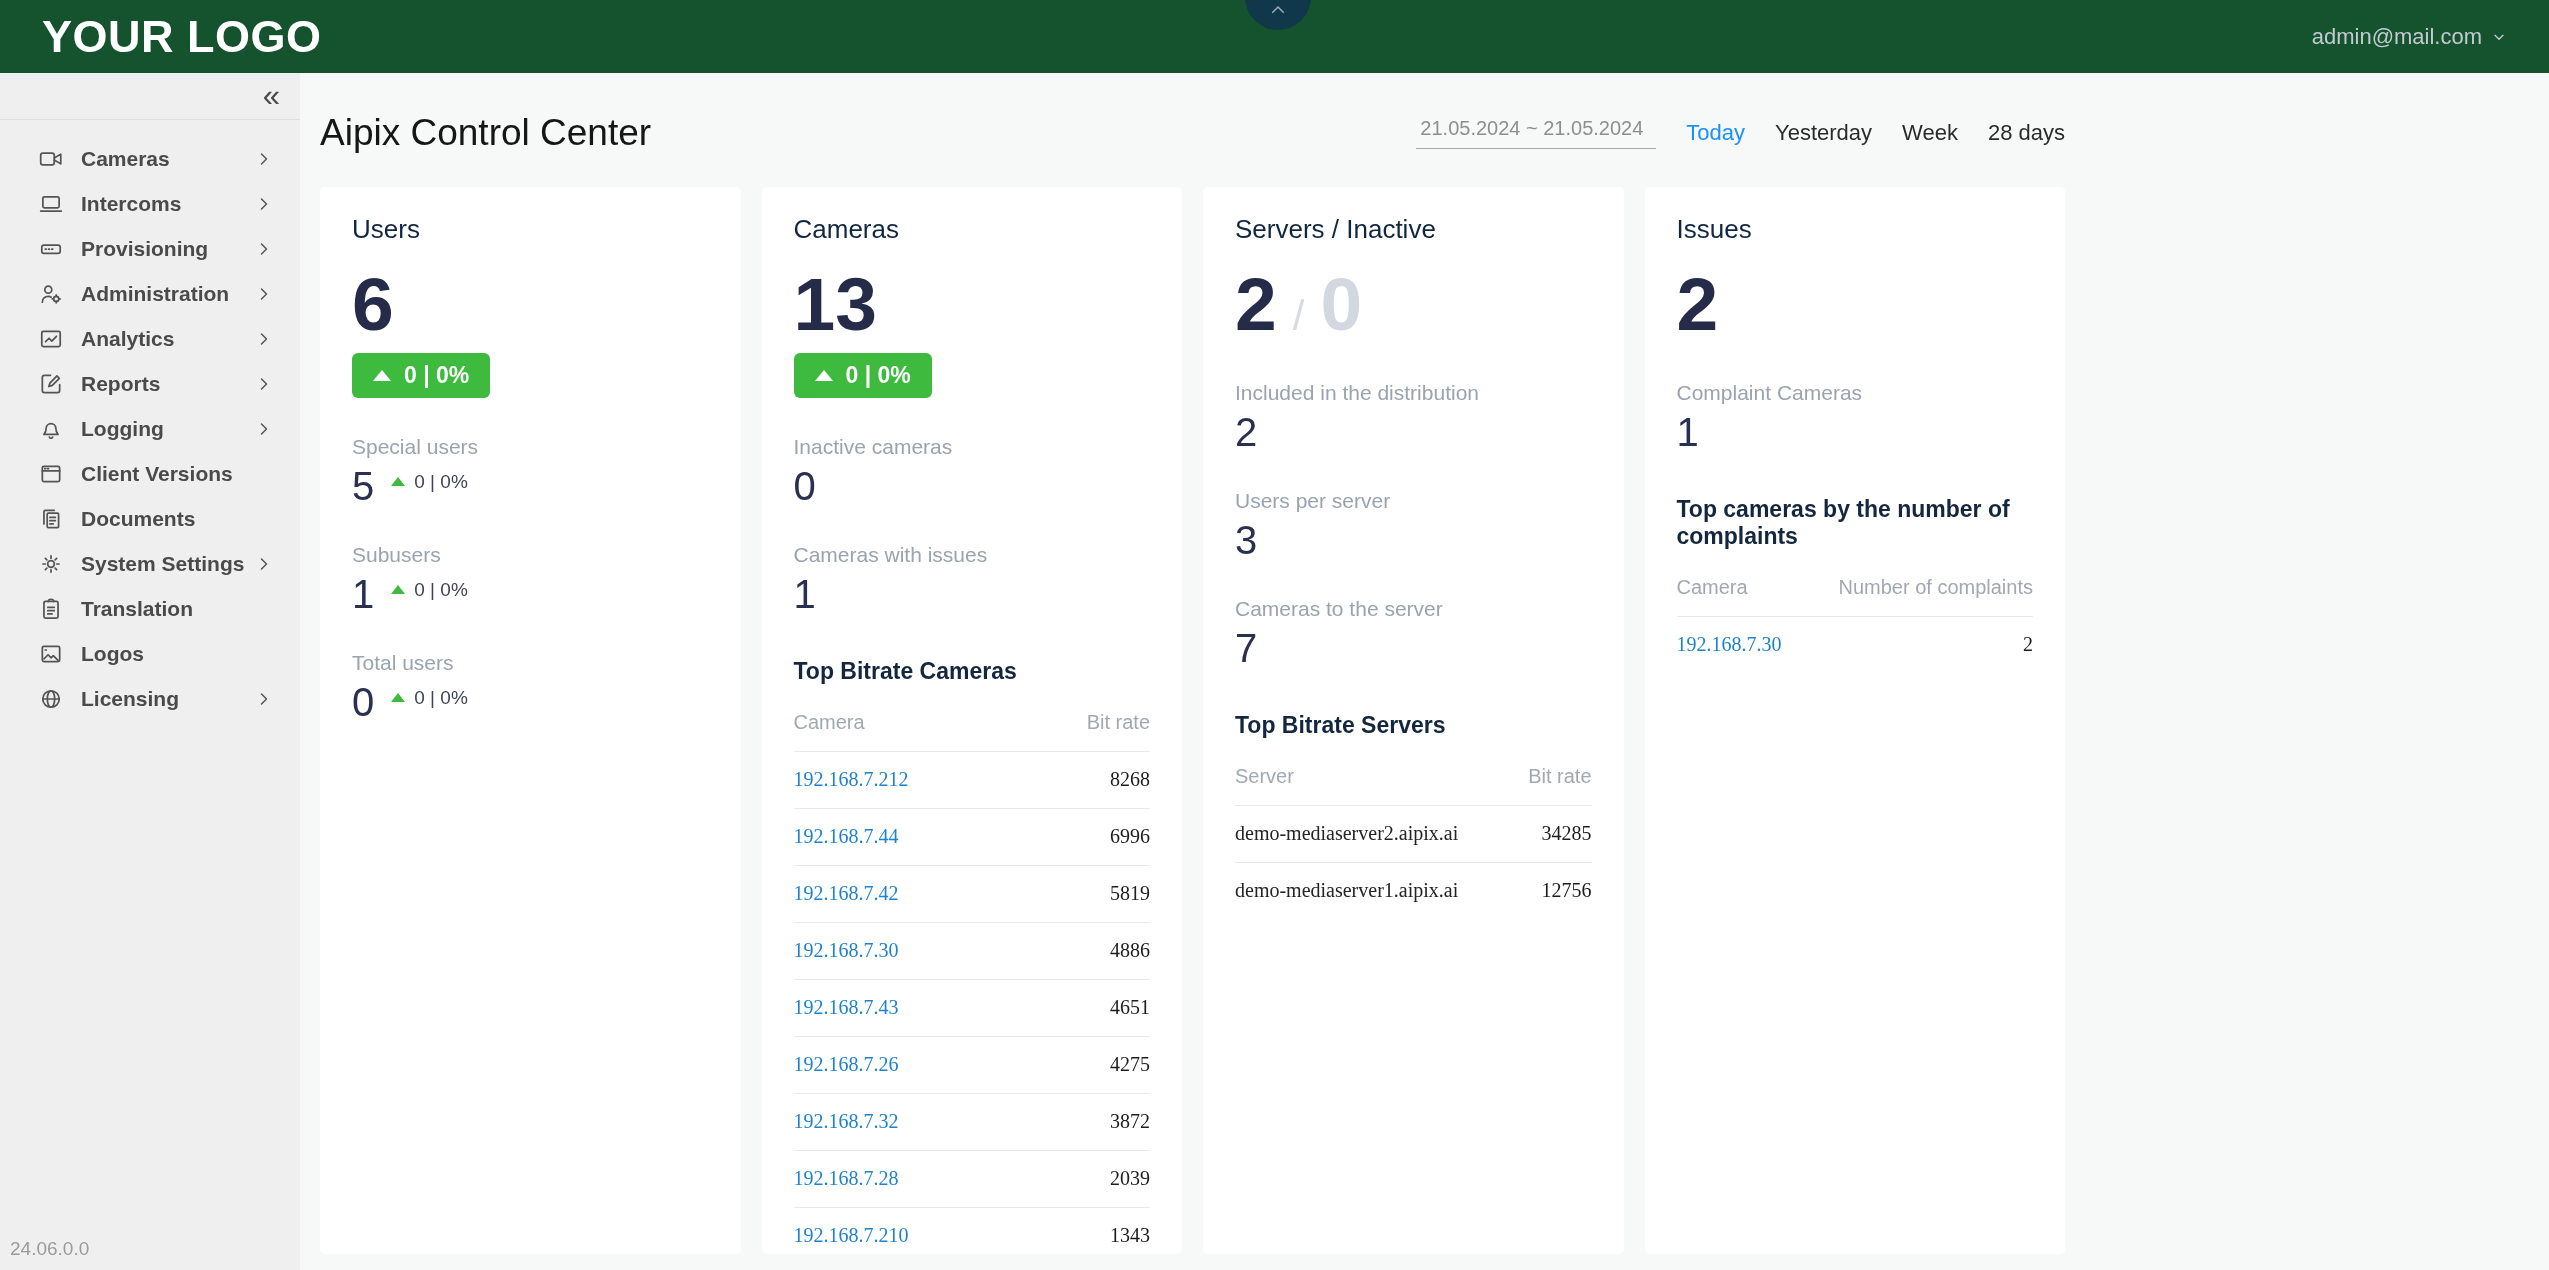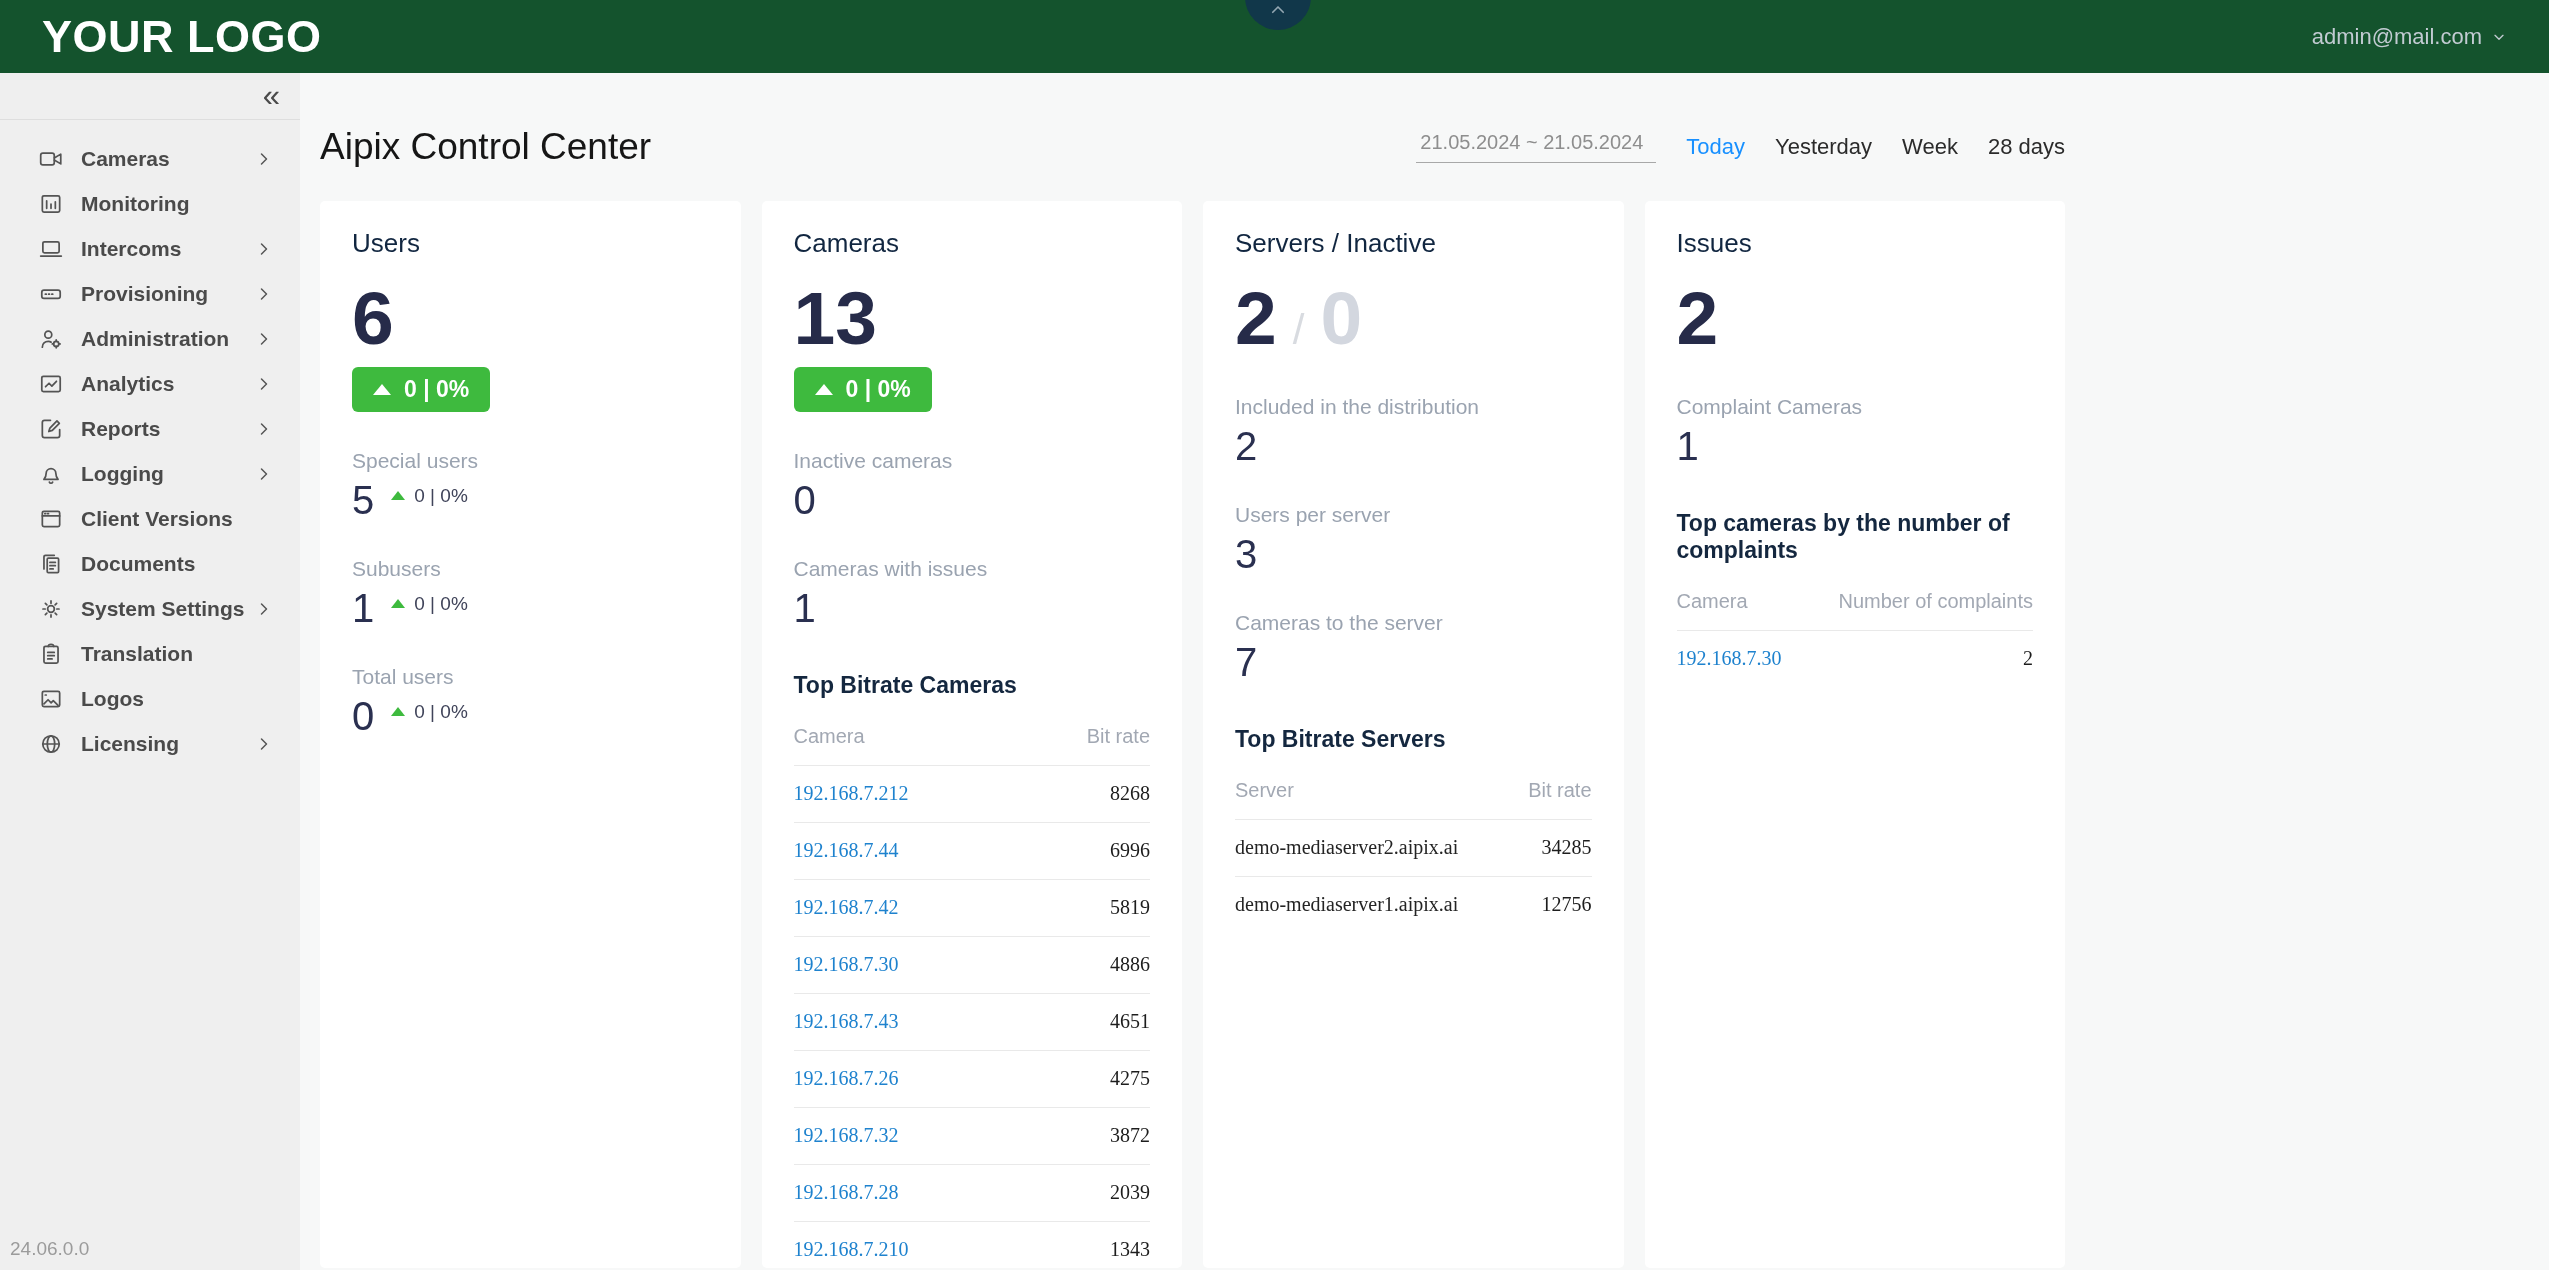--- a/index.html
+++ b/index.html
@@ -24,21 +24,21 @@
   .nav { padding-top:16px; }
   .nav-item { display:flex; align-items:center; height:45px; padding:0 26px 0 38px; cursor:pointer; }
   .nav-ico { width:26px; height:26px; margin-right:17px; color:#545454; flex:none; }
   .nav-label { font-size:21px; font-weight:600; color:#4a4a4a; }
   .nav-chev { margin-left:auto; width:20px; height:20px; color:#555555; }
   .version { position:absolute; left:10px; bottom:10px; font-size:19px; color:#9b9b9b; }
 
   
   .main { margin-left:300px; padding-left:20px; }
   .content { width:1745px; }
-  .page-head { display:flex; align-items:center; margin-top:46px; height:56px; }
+  .page-head { display:flex; align-items:center; margin-top:32px; height:56px; }
   .page-title { font-size:37px; font-weight:400; color:#161616; }
   .controls { margin-left:auto; display:flex; align-items:center; gap:30px; }
   .date-input { width:240px; font-size:20px; color:#8e8e8e; background:transparent; border:none;
                 border-bottom:1px solid #a8a8a8; padding:0 4px 8px; font-family:"Liberation Sans", sans-serif; outline:none; }
   .range-btn { font-size:22px; color:#2b2b2b; background:none; border:none; padding:0; cursor:pointer;
                font-family:"Liberation Sans", sans-serif; }
   .range-btn.active { color:#1890ff; }
 
   
   .cards { display:flex; gap:21px; margin-top:26px; height:1067px; }
@@ -104,29 +104,20 @@
           </svg>
         </span>
       <span class="nav-label">Cameras</span>
       <span class="nav-chev">
           <svg viewBox="0 0 24 24" fill="none" stroke="currentColor" stroke-width="1.8" stroke-linecap="round" stroke-linejoin="round">
             <path d="M9 6l6 6-6 6"></path>
           </svg>
         </span>
     </div>
 
-    <div class="nav-item">
-      <span class="nav-ico">
-          <svg viewBox="0 0 24 24" fill="none" stroke="currentColor" stroke-width="1.6" stroke-linecap="round" stroke-linejoin="round">
-            <rect x="4" y="4.5" width="16" height="15" rx="1.5"></rect>
-            <path d="M8 16v-7M12 16v-4M16 16v-6"></path>
-          </svg>
-        </span>
-      <span class="nav-label">Monitoring</span>
-    </div>
 
     <div class="nav-item">
       <span class="nav-ico">
           <svg viewBox="0 0 24 24" fill="none" stroke="currentColor" stroke-width="1.6" stroke-linecap="round" stroke-linejoin="round">
             <rect x="4.5" y="5.5" width="15" height="10" rx="1.5"></rect>
             <path d="M2.5 18.5h19"></path>
           </svg>
         </span>
       <span class="nav-label">Intercoms</span>
       <span class="nav-chev">

